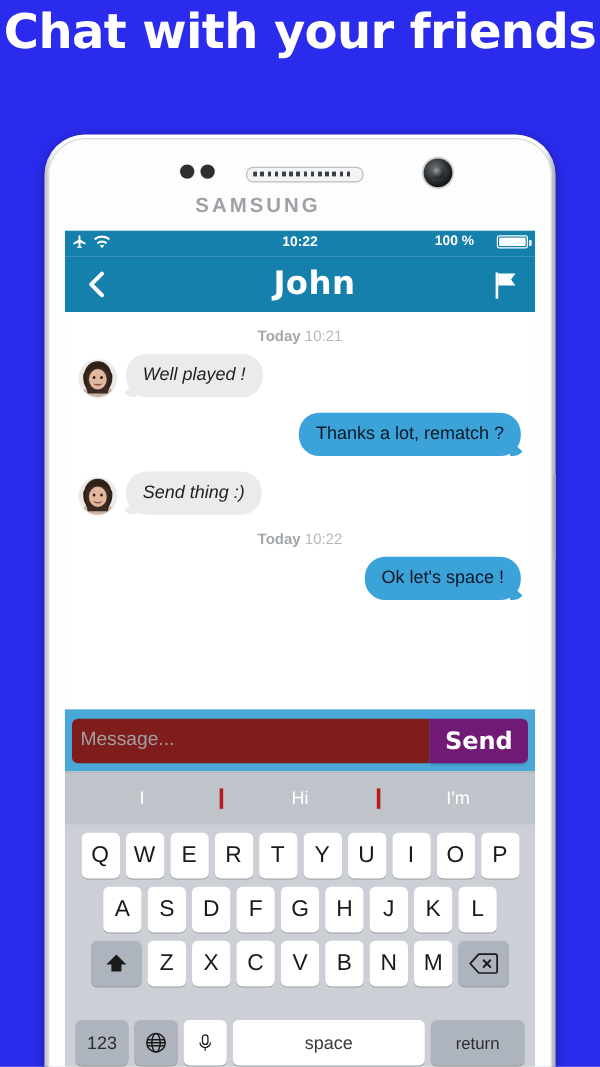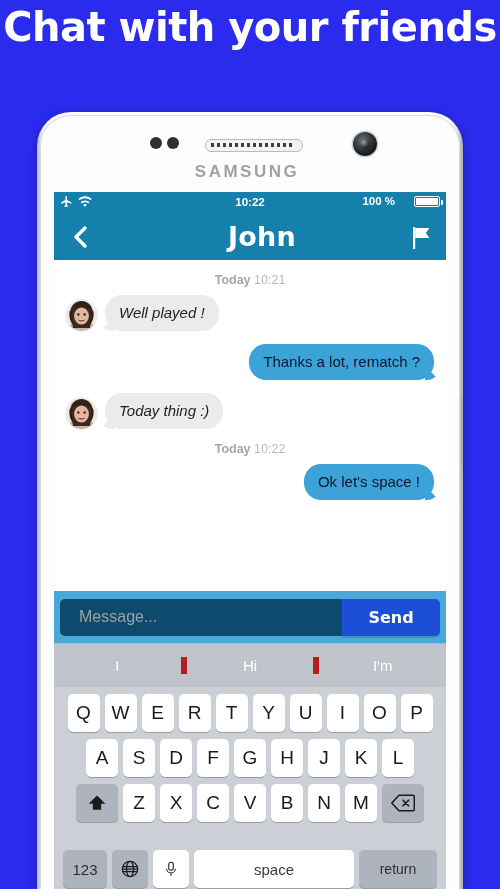--- a/index.html
+++ b/index.html
@@ -59,21 +59,20 @@
   }
   .camera::after{
     content:"";position:absolute;left:7px;top:7px;width:10px;height:10px;border-radius:50%;
     background:radial-gradient(circle at 35% 30%,#9aa0a4,#1d2022 70%);
   }
   .brand{
     position:absolute;left:0;top:50px;width:356px;text-align:center;
     font-size:17px;font-weight:bold;letter-spacing:2.5px;
     color:#9ea2a6;
     font-family:"Liberation Sans", sans-serif;
-    padding-left:32px;
   }
 
   
   .screen{
     position:absolute;left:17px;top:80px;width:392px;height:716px;
     background:#ffffff;overflow:hidden;
   }
 
   
   .statusbar{
@@ -140,46 +139,46 @@
     background:#3ba3d8;border-radius:0 0 12px 0;
     clip-path:polygon(0 0,100% 100%,0 100%);
   }
 
   
   .inputbar{
     height:52px;background:#4aa8d8;display:flex;align-items:center;
     padding:0 6px;box-sizing:border-box;
   }
   .msg-input{
-    flex:1;height:37px;background:#0c4a6e;border-radius:5px 0 0 5px;
-    display:flex;align-items:center;padding-left:19px;box-sizing:border-box;
+    flex:1;height:37px;background:#7f1d1d;border-radius:5px 0 0 5px;
+    display:flex;align-items:center;padding-left:7px;box-sizing:border-box;
     color:#9d9d9d;font-size:16px;
     border:none;outline:none;font-family:"Liberation Sans", sans-serif;
   }
   .msg-input::placeholder{color:#a0a0a0;}
   .send-btn{
-    width:98px;height:37px;background:#1d4ed8;border-radius:0 5px 5px 0;
-    color:#ffffff;font-size:16px;font-weight:bold;
+    width:82px;height:37px;background:#701a75;border-radius:0 5px 5px 0;
+    color:#ffffff;font-size:20px;font-weight:bold;
     display:flex;align-items:center;justify-content:center;cursor:pointer;
     box-shadow:0 2px 0 rgba(0,0,0,.12);
     font-family:"DejaVu Sans", sans-serif;
   }
 
   
   .keyboard{
     background:#ccd0d6;padding:0 0 4px 0;
   }
   .predict{
     height:43px;display:flex;align-items:center;background:#bfc4ca;
     border-top:1px solid #b2b7bd;
   }
   .predict .p{
     flex:1;text-align:center;color:#ffffff;font-size:15px;cursor:pointer;
   }
-  .predict .p + .p{border-left:6px solid #b91c1c;}
+  .predict .p + .p{border-left:3px solid #b91c1c;}
   .krow{display:flex;justify-content:center;margin-top:7px;gap:5px;padding:0 3px;}
   .key{
     width:32px;height:38px;background:#ffffff;border-radius:5px;
     display:flex;align-items:center;justify-content:center;
     font-size:19px;color:#1a1a1a;cursor:pointer;
     box-shadow:0 1px 0 rgba(0,0,0,.25);
     font-family:"Liberation Sans", sans-serif;
   }
   .key.wide{width:42px;background:#aeb4bd;}
   .key.space{flex:1;max-width:160px;font-size:15px;color:#3a3a3a;}
@@ -305,21 +304,21 @@
               <path d="M5.5 11c1-6 5.6-9.5 10-9.5S25 5 26 11c-2.5-3-6-4.6-10.5-4.6S8 8 5.5 11z" fill="#2e211a"></path>
               <path d="M5.8 10c0 7 .6 11 2.2 15-3.4-2-5-7-4.6-12.5.1-1.3.9-2.2 2.4-2.5z" fill="#2e211a"></path>
               <path d="M25.2 10c0 7-.6 11-2.2 15 3.4-2 5-7 4.6-12.5-.1-1.3-.9-2.2-2.4-2.5z" fill="#2e211a"></path>
               <ellipse cx="12.4" cy="14.6" rx="1.15" ry="1.25" fill="#2b1d17"></ellipse>
               <ellipse cx="18.6" cy="14.6" rx="1.15" ry="1.25" fill="#2b1d17"></ellipse>
               <path d="M11.6 19.4h7.8c-1 2.8-6.8 2.8-7.8 0z" fill="#8c4d45"></path>
               <path d="M11.8 19.5h7.4c-.3.7-7.1.7-7.4 0z" fill="#ffffff"></path>
             </g>
           </svg>
         </div>
-        <div class="bubble them">Today thing :)</div>
+        <div class="bubble them">Send thing :)</div>
       </div>
 
       <div class="daystamp">
         <span>Today</span>
         <span class="time">10:22</span>
       </div>
 
       <div class="row me">
         <div class="bubble me">Ok let's space !</div>
       </div>

